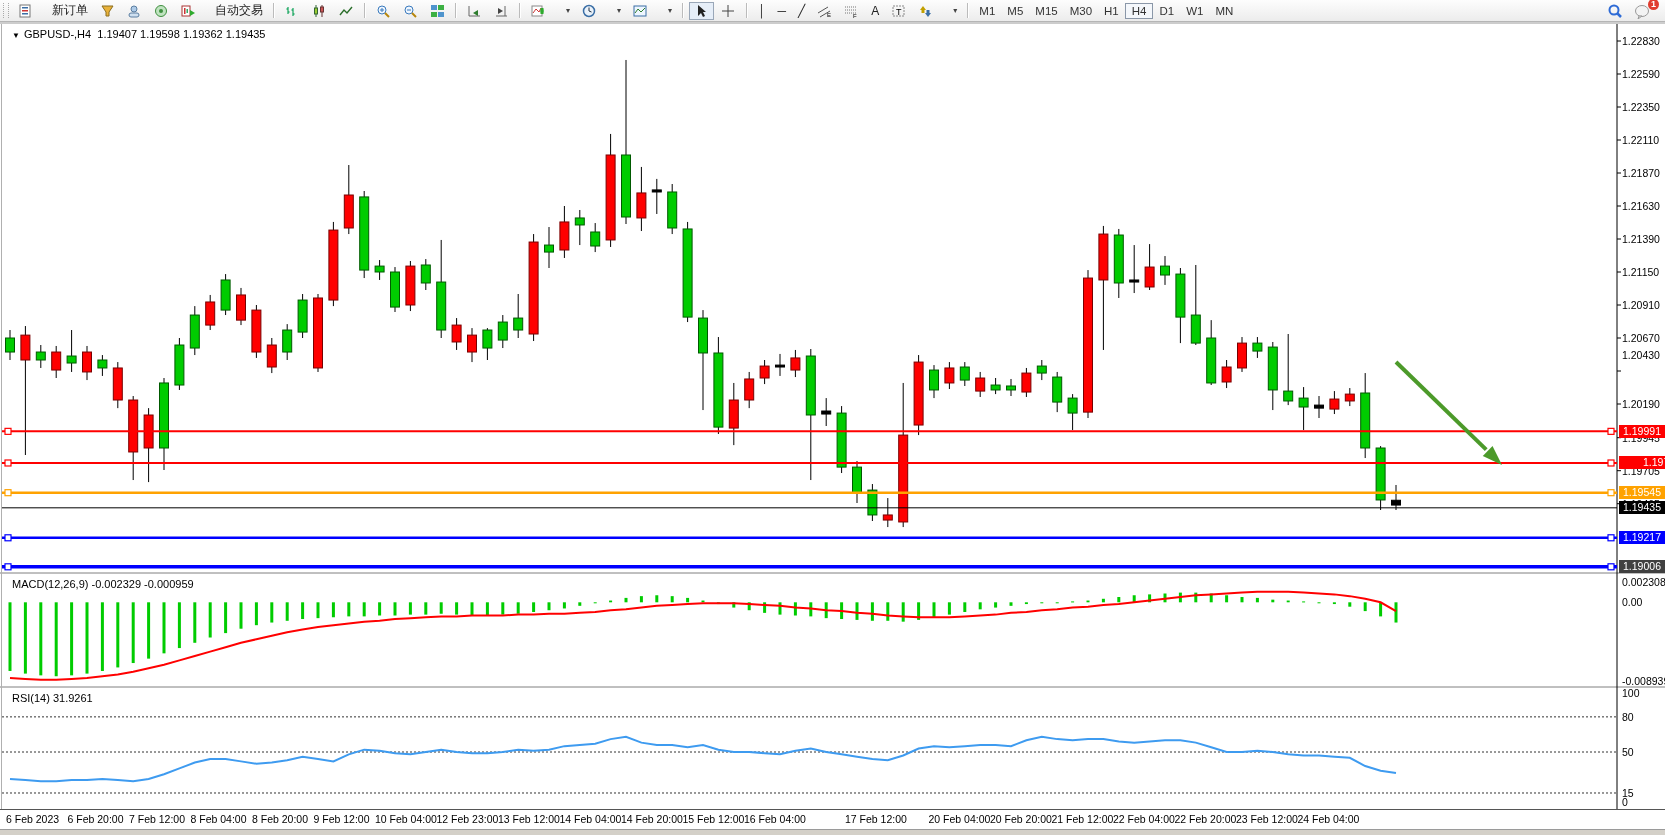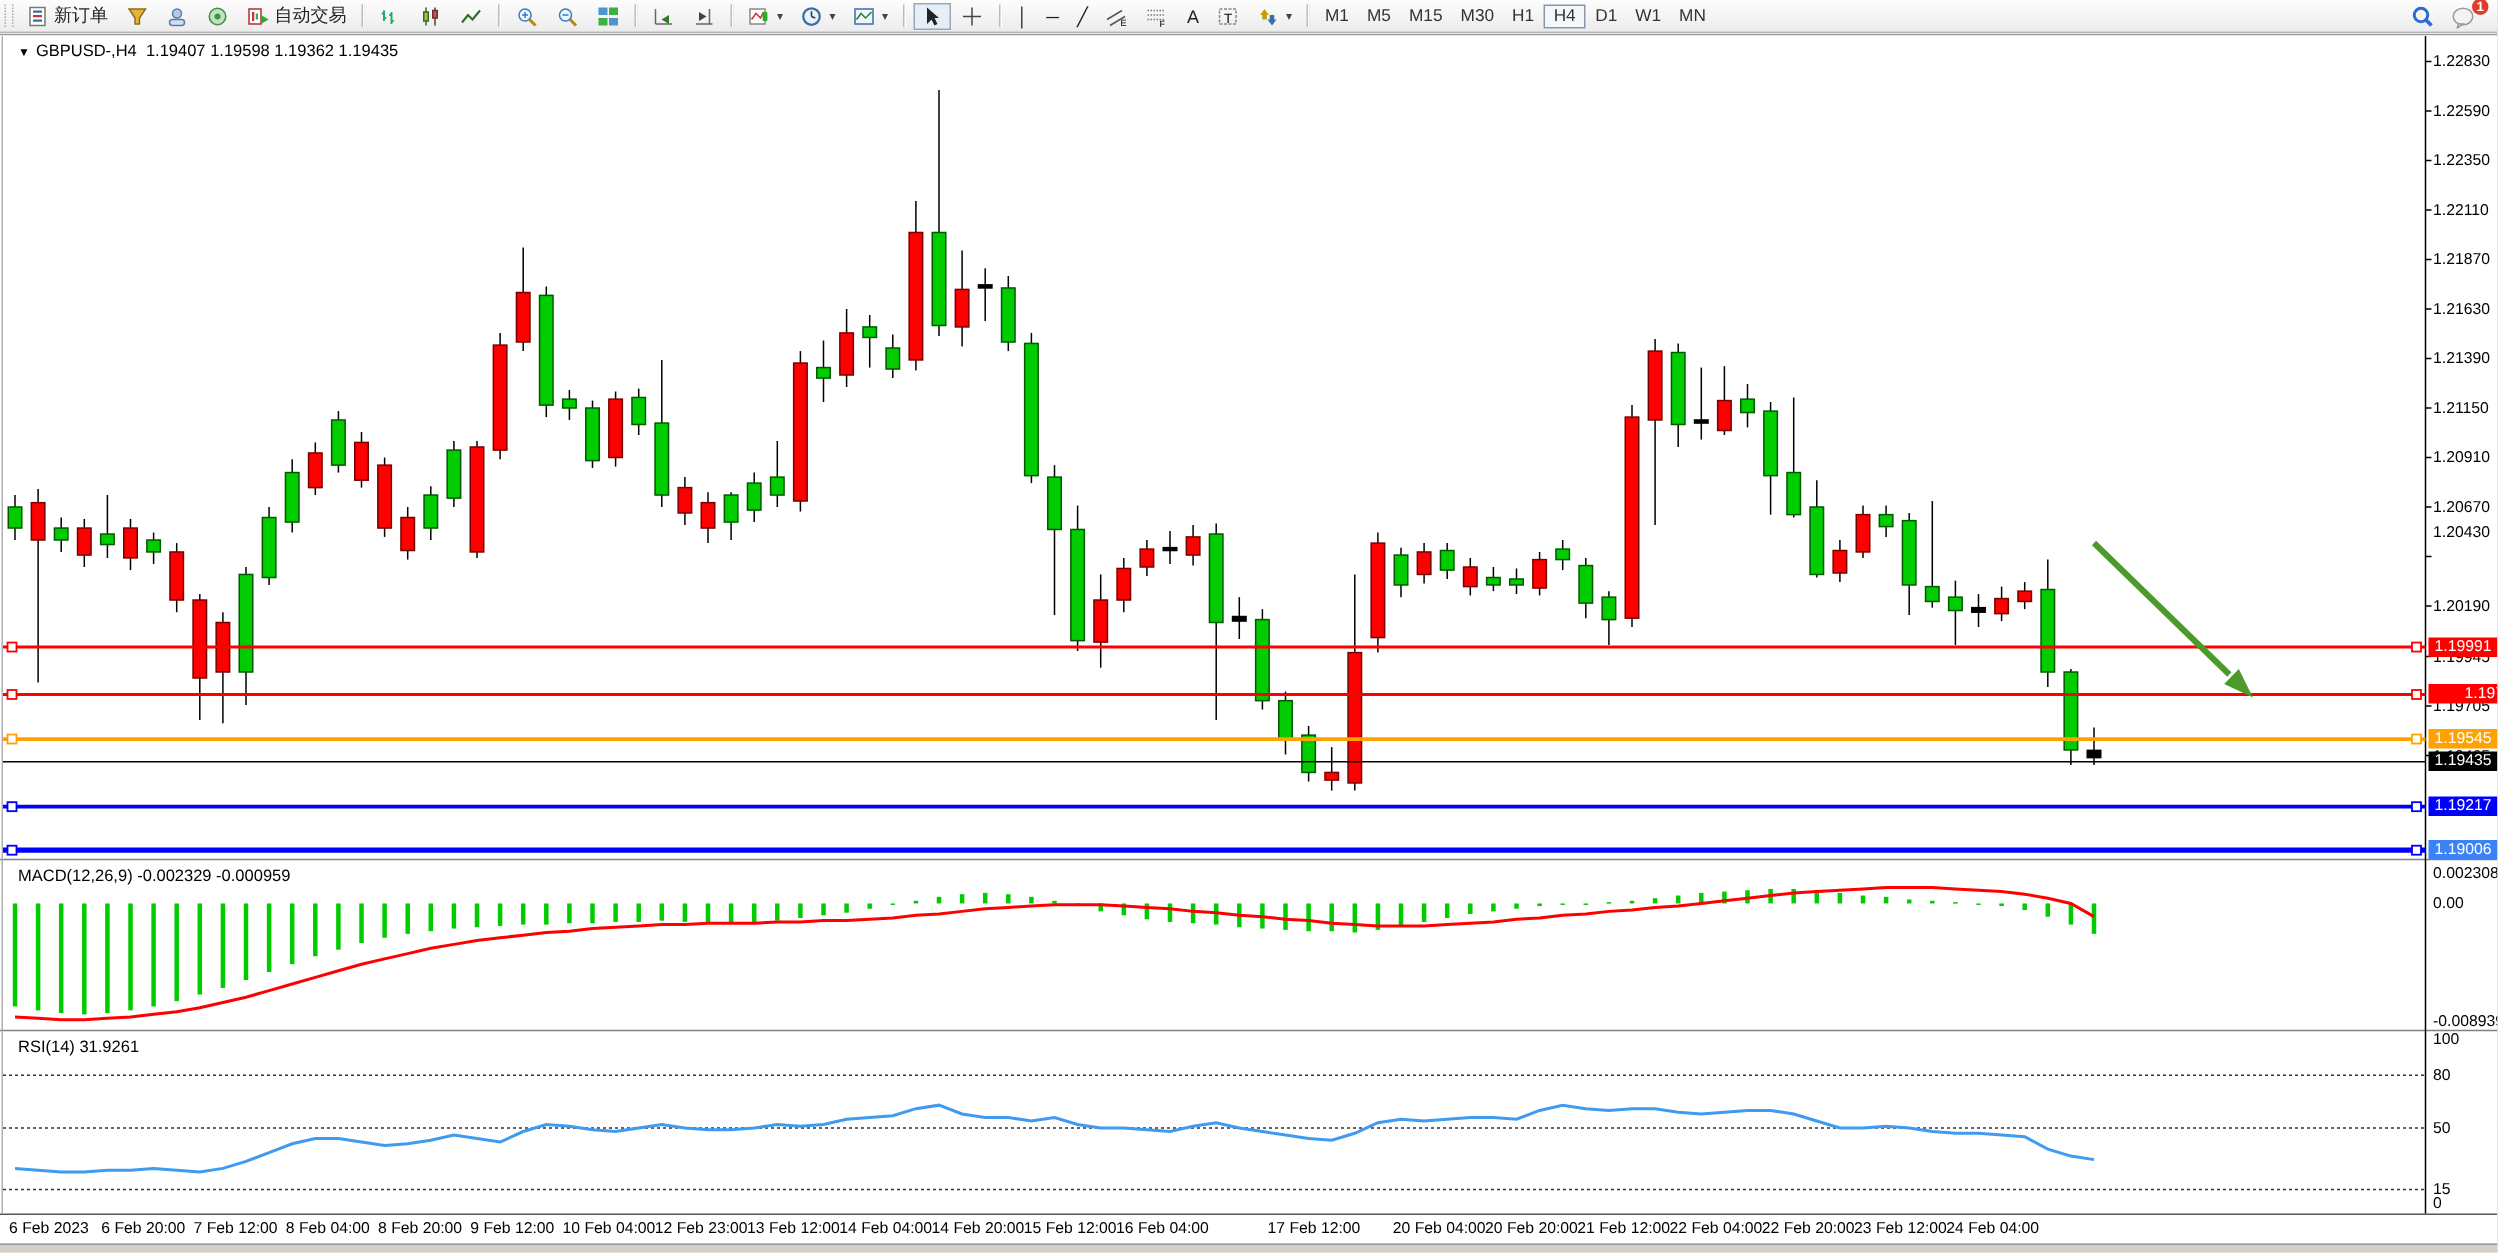--- a/index.html
+++ b/index.html
@@ -2,21 +2,21 @@
 <html><head>
 <meta charset="utf-8">
 <style>
   html,body{margin:0;padding:0;background:#d4d0c8;}
   #screen{position:relative;width:1665px;height:835px;background:#ffffff;
           font-family:"Liberation Sans",sans-serif;overflow:hidden;}
   
   #toolbar{position:absolute;left:0;top:0;width:1665px;height:21px;
            background:linear-gradient(#fdfdfd,#ececec);border-bottom:1px solid #b5b5b5;
            display:flex;align-items:center;font-size:12px;color:#222;}
-  .tbtn{display:flex;align-items:center;gap:3px;padding:1px 4px;margin:0 1px;border:1px solid transparent;cursor:default;}
+  .tbtn{display:flex;align-items:center;gap:19px;padding:1px 4px;margin:0 1px;border:1px solid transparent;cursor:default;}
   .tbtn.pressed{border:1px solid #9aa7b8;background:#e6eef8;}
   .tsep{width:1px;height:15px;background:#bbb;border-right:1px solid #fff;margin:0 4px;}
   .tgrip{width:4px;height:15px;margin:0 3px;border-left:1px dotted #aaa;border-right:1px dotted #aaa;}
   .caret{font-size:8px;color:#444;margin-left:1px;}
   .ico{width:15px;height:14px;display:inline-block;position:relative;}
   .tf{padding:1px 6px;font-size:11.5px;color:#333;}
   .tf.active{border:1px solid #8a97a8;background:#f4f7fb;}
   #tb-right{margin-left:auto;display:flex;align-items:center;margin-right:10px;}
   .badge{position:absolute;top:-4px;right:-6px;background:#e03c2e;color:#fff;border-radius:7px;
          font-size:9px;line-height:11px;min-width:11px;text-align:center;font-weight:bold;}
@@ -838,21 +838,21 @@
         <div class="scale-lbl" style="top: 665.45px;">100</div>
         <div class="scale-lbl" style="top: 688.87px;">80</div>
         <div class="scale-lbl" style="top: 724px;">50</div>
         <div class="scale-lbl" style="top: 764.985px;">15</div>
         <div class="scale-lbl" style="top: 774px;">0</div>
         <div class="price-box" style="top: 402.862px; background: rgb(255, 0, 0);">1.19991</div>
         <div class="price-box" style="top: 434.487px; background: rgb(255, 0, 0); padding-left: 20px;">1.19761</div>
         <div class="price-box" style="top: 464.188px; background: rgb(255, 162, 0); color: rgb(255, 255, 255);">1.19545</div>
         <div class="price-box" style="top: 479.312px; background: rgb(0, 0, 0);">1.19435</div>
         <div class="price-box" style="top: 509.287px; background: rgb(0, 0, 255);">1.19217</div>
-        <div class="price-box" style="top: 538.3px; background: #3b82f6;">1.19006</div>
+        <div class="price-box" style="top: 538.3px; background: #404040;">1.19006</div>
       </div>
     <div id="time-labels">
         <div class="time-lbl" style="left: 6px;">6 Feb 2023</div>
         <div class="time-lbl" style="left: 67.5px;">6 Feb 20:00</div>
         <div class="time-lbl" style="left: 129px;">7 Feb 12:00</div>
         <div class="time-lbl" style="left: 190.5px;">8 Feb 04:00</div>
         <div class="time-lbl" style="left: 252px;">8 Feb 20:00</div>
         <div class="time-lbl" style="left: 313.5px;">9 Feb 12:00</div>
         <div class="time-lbl" style="left: 375px;">10 Feb 04:00</div>
         <div class="time-lbl" style="left: 436.5px;">12 Feb 23:00</div>

